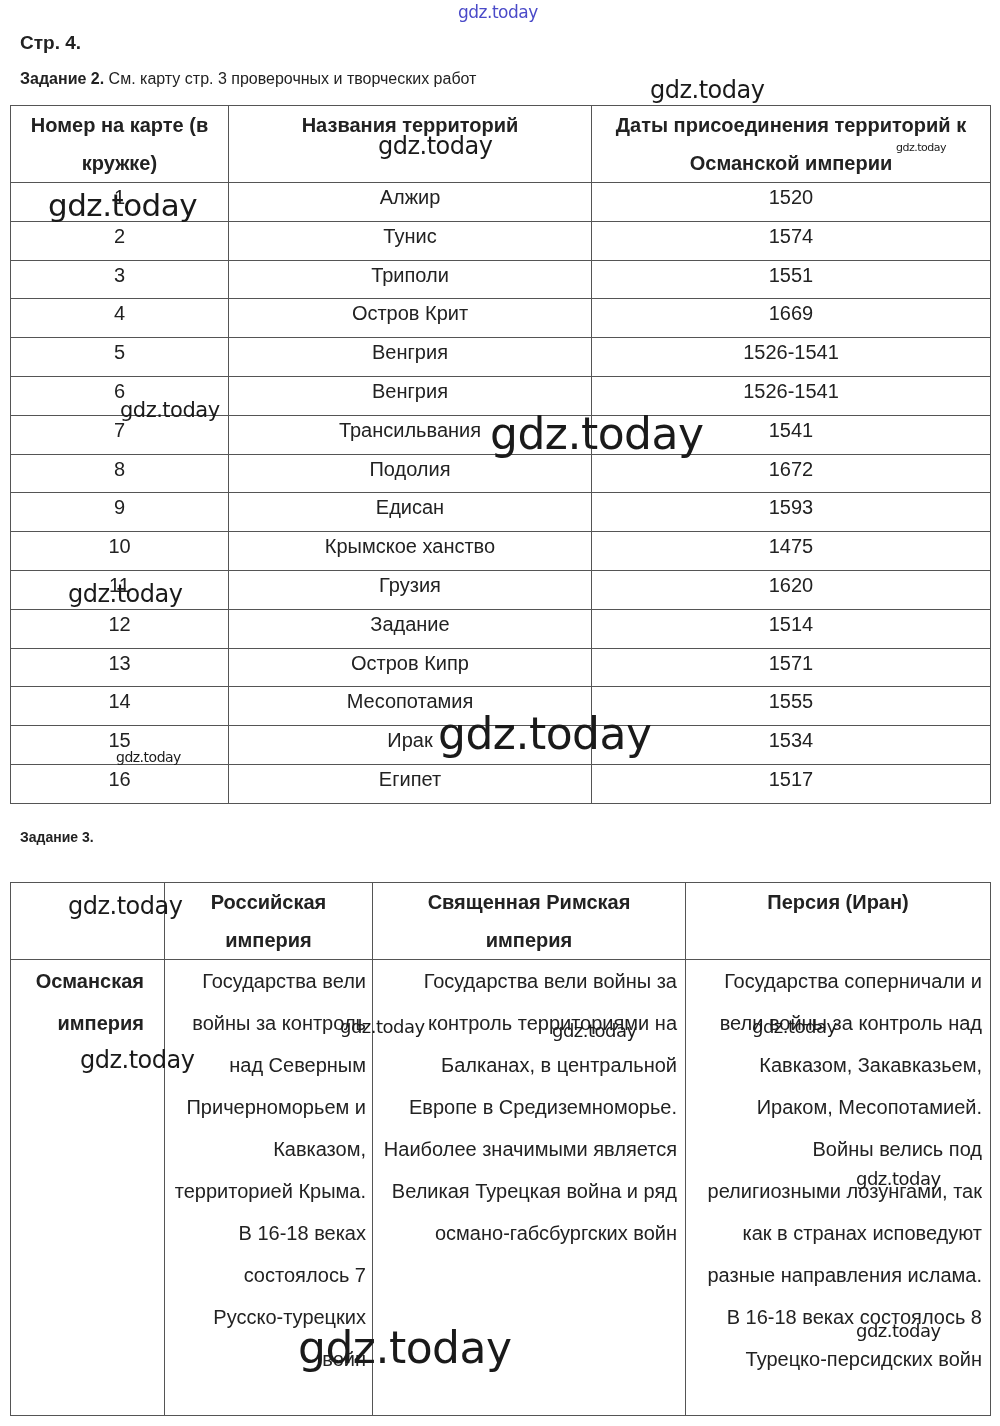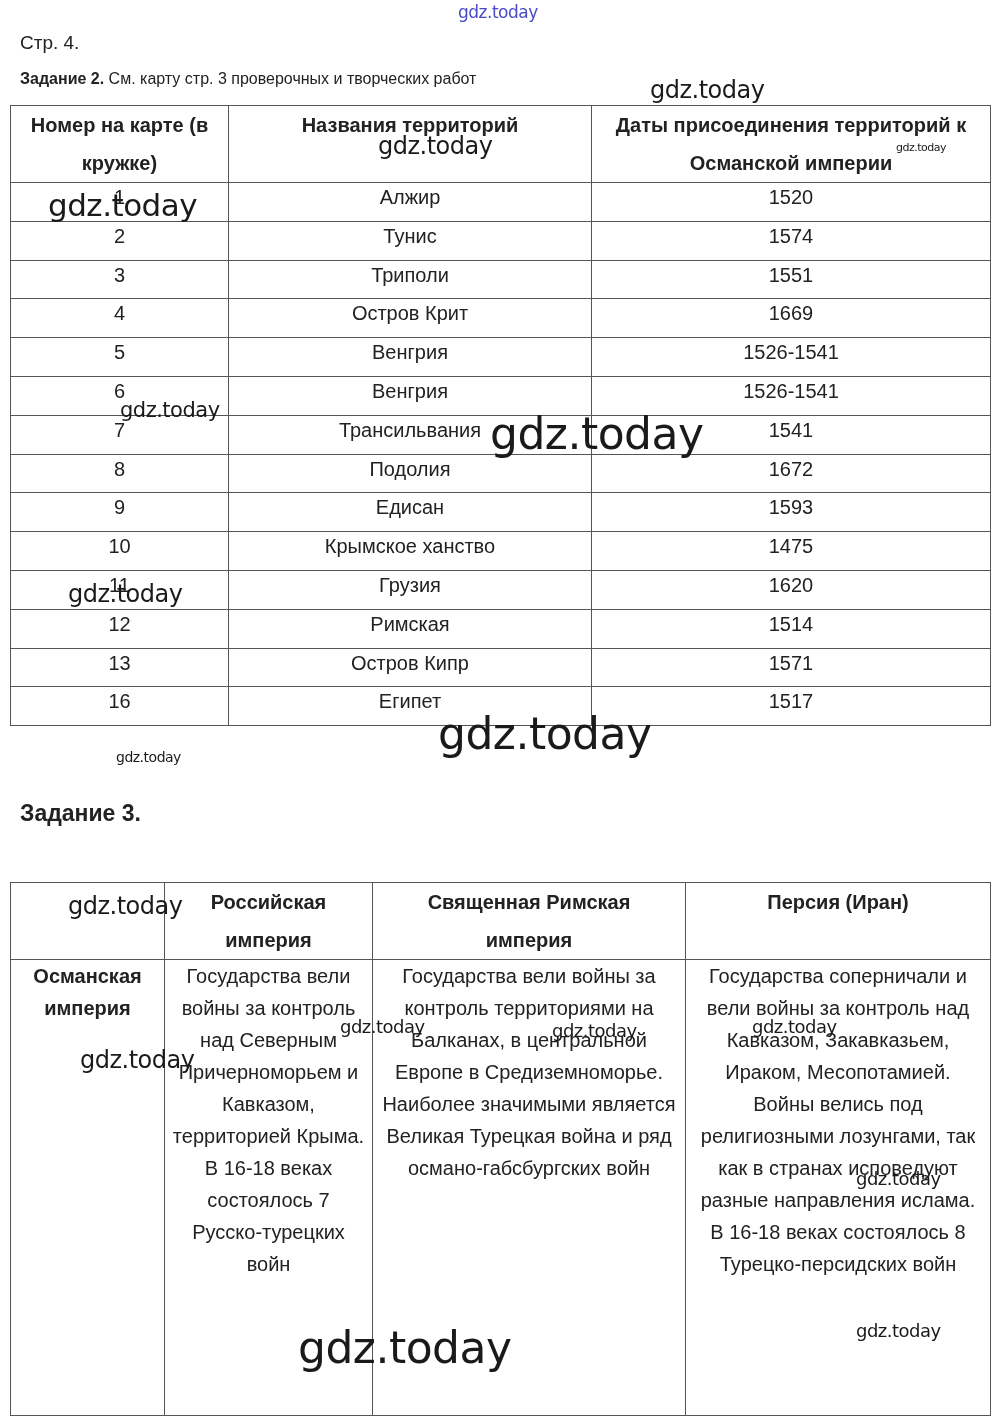--- a/index.html
+++ b/index.html
@@ -1,31 +1,31 @@
 <!DOCTYPE html>
 <html><head>
 <meta charset="utf-8">
 <style>
   html, body { margin:0; padding:0; background:#ffffff; }
   body { width:1000px; height:1426px; position:relative; overflow:hidden;
          font-family:"Liberation Sans", sans-serif; color:#222; }
   .wm { position:absolute; font-family:"DejaVu Sans", sans-serif; font-weight:400;
         color:#1a1a1a; white-space:nowrap; letter-spacing:-0.5px; line-height:1; }
   .wm-top { color:#4a4ac8; font-size:17px; }
-  .page-num { position:absolute; left:20px; top:32px; font-size:19px; font-weight:normal; }
+  .page-num { position:absolute; left:20px; top:32px; font-size:19px; font-weight:bold; }
   .task { position:absolute; left:20px; font-size:16px; }
   .task b { font-weight:bold; }
   table { position:absolute; border-collapse:collapse; table-layout:fixed;padding-left:44px; }
   td, th { border:1px solid #555; text-align:center; font-size:20px; padding:0; color:#222; }
   #t2 { left:10px; top:105px; width:980px; }
   #t2 th { font-weight:bold; height:76px; line-height:38px; vertical-align:top; }
   #t2 td { height:37.8px; vertical-align:top; line-height:28px; }
   #t3 { left:10px; top:882px; width:980px; }
   #t3 th { font-weight:bold; height:74px; line-height:38px; vertical-align:top; }
-  #t3 td { vertical-align:top; line-height:32px; height:455px; }
+  #t3 td { vertical-align:top; line-height:42px; height:455px;text-align:right; }
   #t3 td.rowhead { font-weight:bold; }
 </style>
 </head>
 <body>
 
 <div class="wm wm-top" style="left:458px;top:4px;">gdz.today</div>
 
 <div class="page-num">Стр. 4.</div>
 
 <div class="task" style="top:70px;">
@@ -96,37 +96,47 @@
         <td>Крымское ханство</td>
         <td>1475</td>
       </tr>
     <tr>
         <td>11</td>
         <td>Грузия</td>
         <td>1620</td>
       </tr>
     <tr>
         <td>12</td>
-        <td>Римская</td>
+        <td>Задание</td>
         <td>1514</td>
       </tr>
     <tr>
         <td>13</td>
         <td>Остров Кипр</td>
         <td>1571</td>
+      </tr>
+    <tr>
+        <td>14</td>
+        <td>Месопотамия</td>
+        <td>1555</td>
+      </tr>
+    <tr>
+        <td>15</td>
+        <td>Ирак</td>
+        <td>1534</td>
       </tr>
     <tr>
         <td>16</td>
         <td>Египет</td>
         <td>1517</td>
       </tr>
   </tbody>
 </table>
 
-<div class="task" style="top:800px;font-weight:bold;font-size:23px;">
+<div class="task" style="top:829px;font-weight:bold;font-size:14px;">
   <span>Задание 3.</span>
 </div>
 
 <table id="t3">
   <colgroup>
       <col style="width:154px">
       <col style="width:208px">
       <col style="width:313px">
       <col style="width:305px">
     </colgroup>

